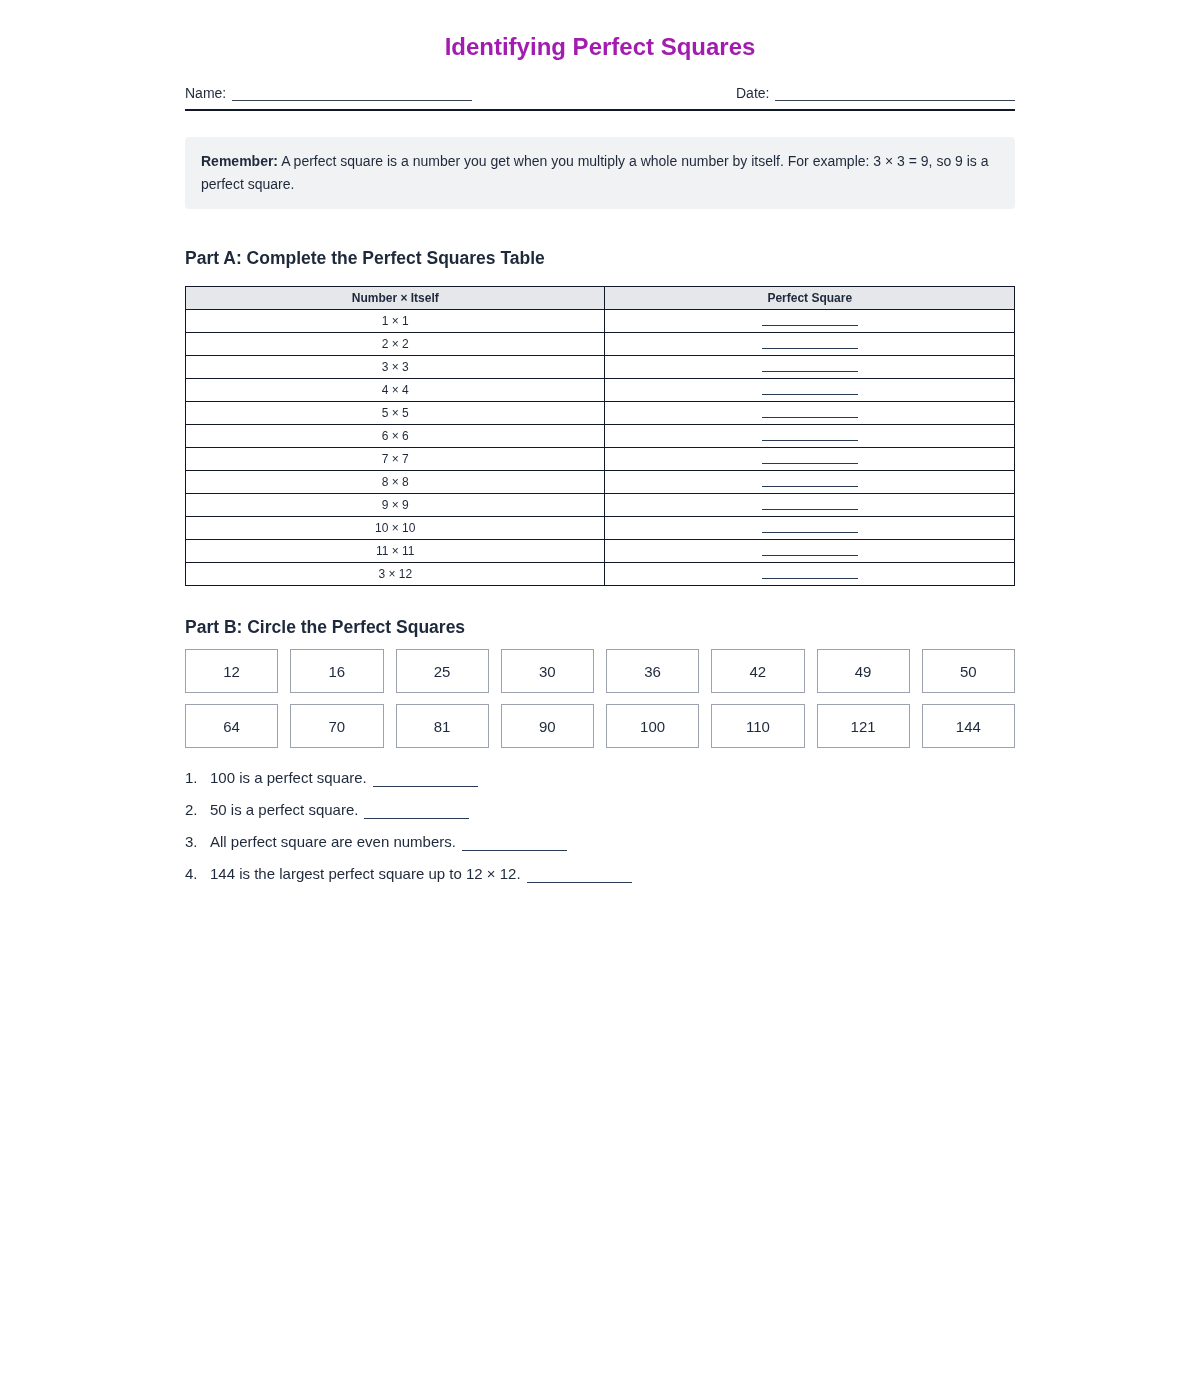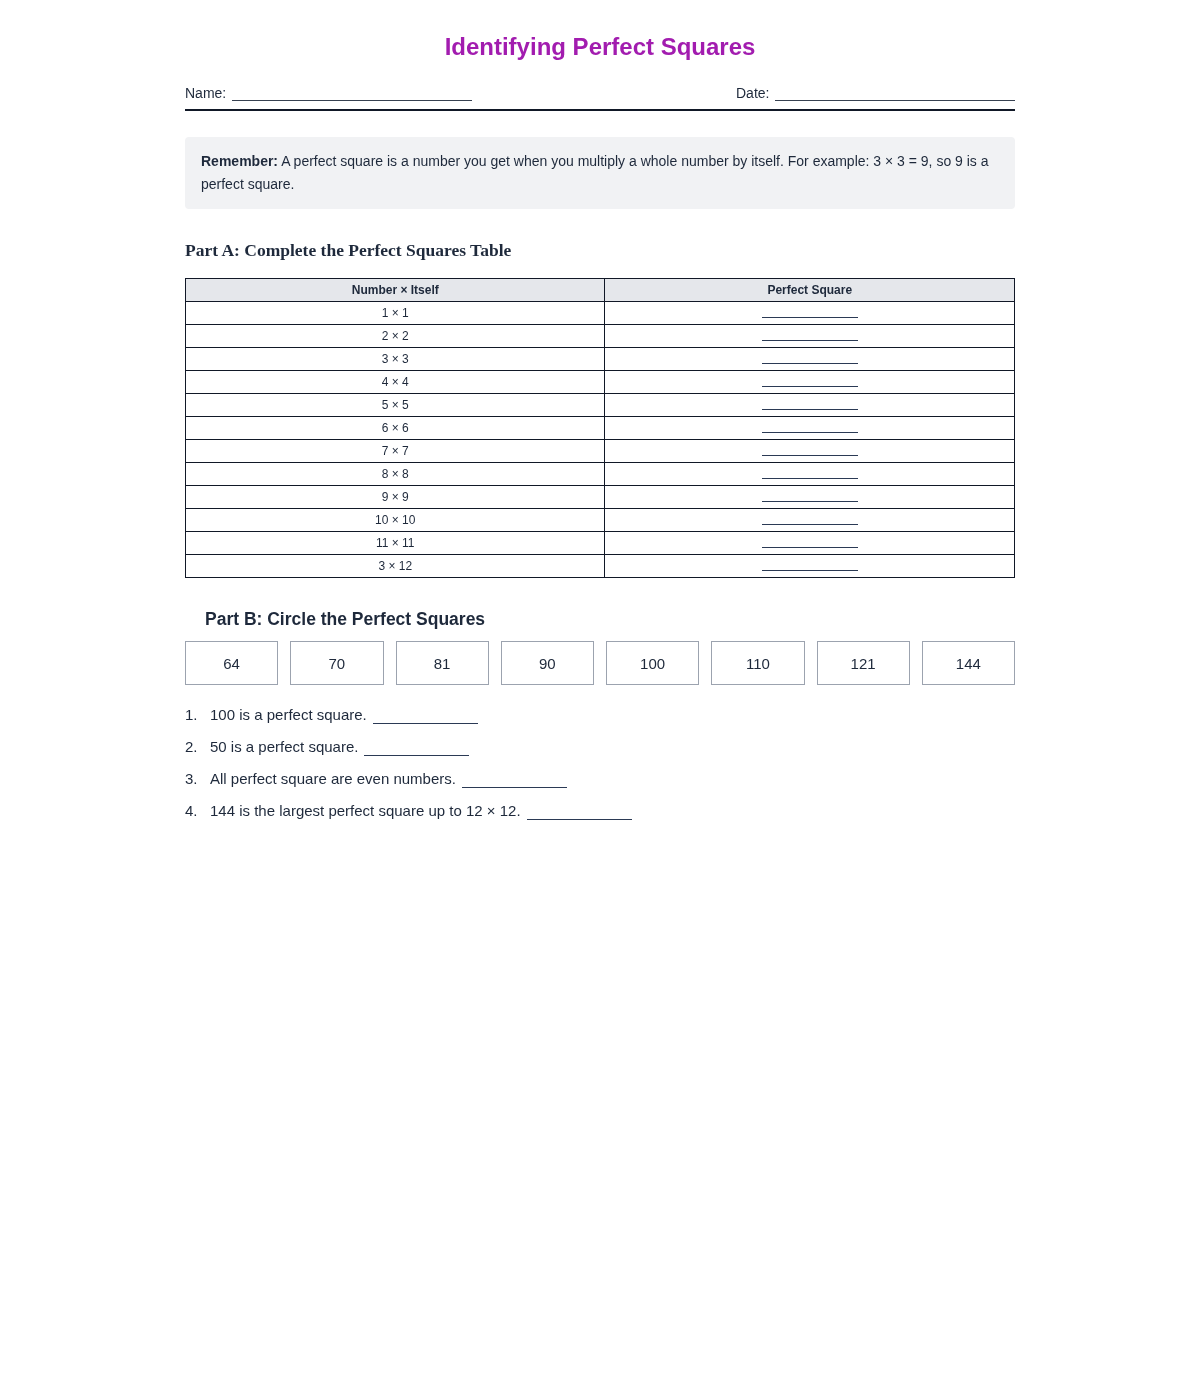--- a/index.html
+++ b/index.html
@@ -45,21 +45,21 @@
     padding: 13px 16px;
     font-size: 14px;
     line-height: 1.65;
   }
   .remember-box b { font-weight: bold; }
   .part-heading {
     font-size: 17.5px;
     font-weight: bold;
     color: #1e293b;
   }
-  .part-a-heading { margin-top: 31px; font-family: Liberation Serif, serif; }
+  .part-a-heading { margin-top: 39px; }
   .squares-table {
     margin-top: 17px;
     width: 100%;
     border-collapse: collapse;
     table-layout: fixed;
   }
   .squares-table th, .squares-table td {
     border: 1.5px solid #111827;
     text-align: center;
     font-size: 12px;
@@ -71,21 +71,21 @@
     font-weight: bold;
   }
   .squares-table col.col-left  { width: 50.6%; }
   .squares-table col.col-right { width: 49.4%; }
   .cell-blank {
     display: inline-block;
     width: 96px;
     height: 13px;
     border-bottom: 1.8px solid #2b3a55;
   }
-  .part-b-heading { margin-top: 31px; margin-left: 20px; }
+  .part-b-heading { margin-top: 31px; }
   .instruction {
     margin-top: 19px;
     font-size: 14px;
   }
   .number-row {
     margin-top: 11px;
     display: flex;
     gap: 12px;
   }
   .number-box {
@@ -202,20 +202,30 @@
       <tr>
           <td>3 × 12</td>
           <td><span class="cell-blank"></span></td>
         </tr>
     </tbody>
   </table>
 
   <h2 class="part-heading part-b-heading">Part B: Circle the Perfect Squares</h2>
 
 
+  <div class="number-row">
+    <div class="number-box">12</div>
+    <div class="number-box">16</div>
+    <div class="number-box">25</div>
+    <div class="number-box">30</div>
+    <div class="number-box">36</div>
+    <div class="number-box">42</div>
+    <div class="number-box">49</div>
+    <div class="number-box">50</div>
+  </div>
   <div class="number-row">
     <div class="number-box">64</div>
     <div class="number-box">70</div>
     <div class="number-box">81</div>
     <div class="number-box">90</div>
     <div class="number-box">100</div>
     <div class="number-box">110</div>
     <div class="number-box">121</div>
     <div class="number-box">144</div>
   </div>

